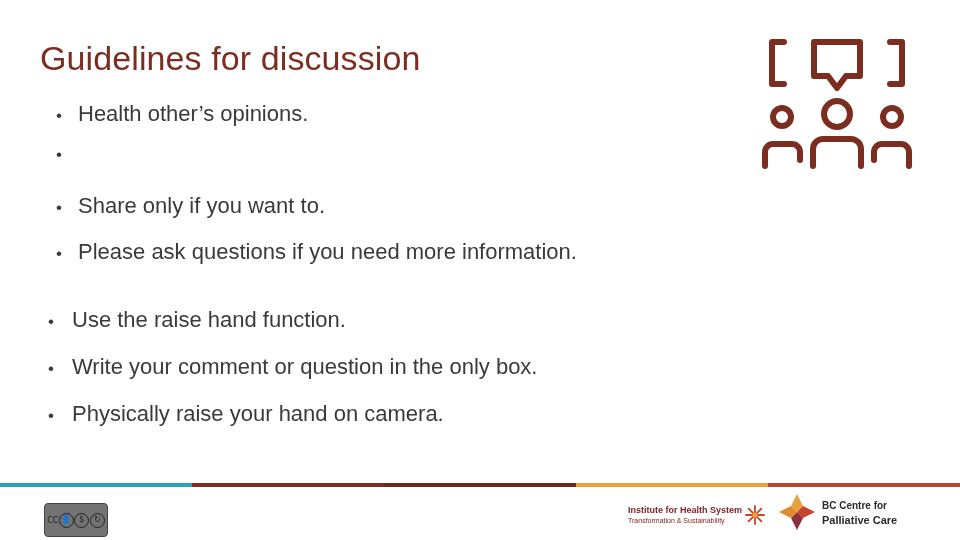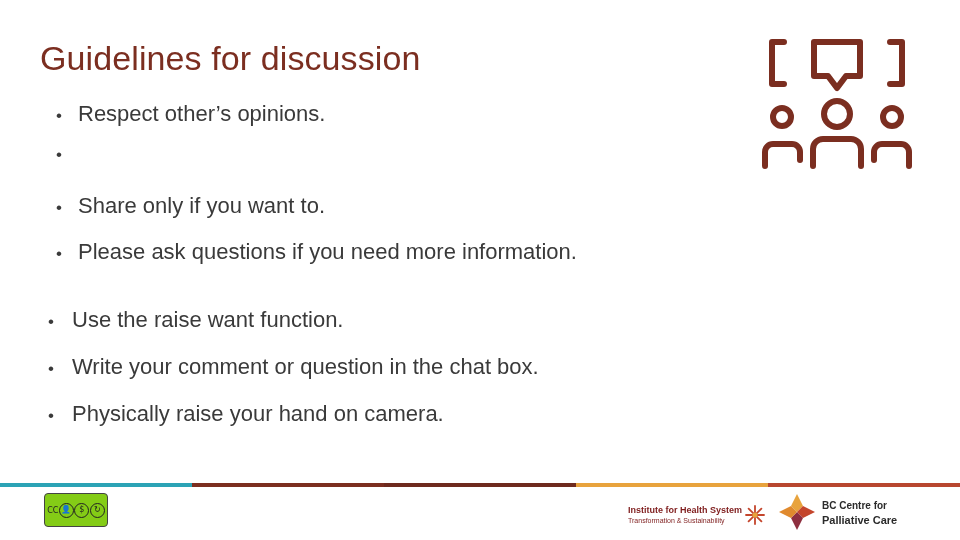--- a/index.html
+++ b/index.html
@@ -101,31 +101,31 @@
   .bar-1 { left: 0px;   width: 192px; background: #2BA3B5; }
   .bar-2 { left: 192px; width: 192px; background: #7B2E20; }
   .bar-3 { left: 384px; width: 192px; background: #6E2A1E; }
   .bar-4 { left: 576px; width: 192px; background: #E8A33D; }
   .bar-5 { left: 768px; width: 192px; background: #B8472F; }
 
   
   .cc-badge {
     position: absolute;
     left: 44px;
-    bottom: 13px;
+    bottom: 3px;
     width: 64px;
     height: 23px;
     border: 1px solid #444;
     border-radius: 4px;
     display: flex;
     align-items: center;
     justify-content: space-around;
     padding: 16px 2px;
     box-sizing: border-box;
-    background: #84cc16;
+    background: #737373;
   }
   .cc-mark {
     font-size: 8px;
     color: #222;
     font-family: "DejaVu Sans", sans-serif;
   }
   .cc-circle {
     width: 13px;
     height: 13px;
     border: 1.3px solid #222;
@@ -220,43 +220,43 @@
         <circle cx="130" cy="83" r="9"></circle>
 
         <path d="M112 126 L112 118 a8 8 0 0 1 8 -8 L139 110 a8 8 0 0 1 8 8 L147 132"></path>
       </g>
     </svg>
   </div>
 
   <div class="list-one">
     <div class="bullet-row">
       <span class="bullet-dot">•</span>
-      <span class="bullet-text">Respect other’s opinions.</span>
+      <span class="bullet-text">Health other’s opinions.</span>
     </div>
     <div class="bullet-row">
       <span class="bullet-dot">•</span>
     </div>
     <div class="bullet-row">
       <span class="bullet-dot">•</span>
       <span class="bullet-text">Share only if you want to.</span>
     </div>
     <div class="bullet-row">
       <span class="bullet-dot">•</span>
       <span class="bullet-text">Please ask questions if you need more information.</span>
     </div>
   </div>
 
   <div class="list-two">
     <div class="bullet-row">
       <span class="bullet-dot">•</span>
-      <span class="bullet-text">Use the raise want function.</span>
-    </div>
-    <div class="bullet-row">
-      <span class="bullet-dot">•</span>
-      <span class="bullet-text">Write your comment or question in the chat box.</span>
+      <span class="bullet-text">Use the raise hand function.</span>
+    </div>
+    <div class="bullet-row">
+      <span class="bullet-dot">•</span>
+      <span class="bullet-text">Write your comment or question in the only box.</span>
     </div>
     <div class="bullet-row">
       <span class="bullet-dot">•</span>
       <span class="bullet-text">Physically raise your hand on camera.</span>
     </div>
   </div>
 
   <div class="bar bar-1"></div>
   <div class="bar bar-2"></div>
   <div class="bar bar-3"></div>

